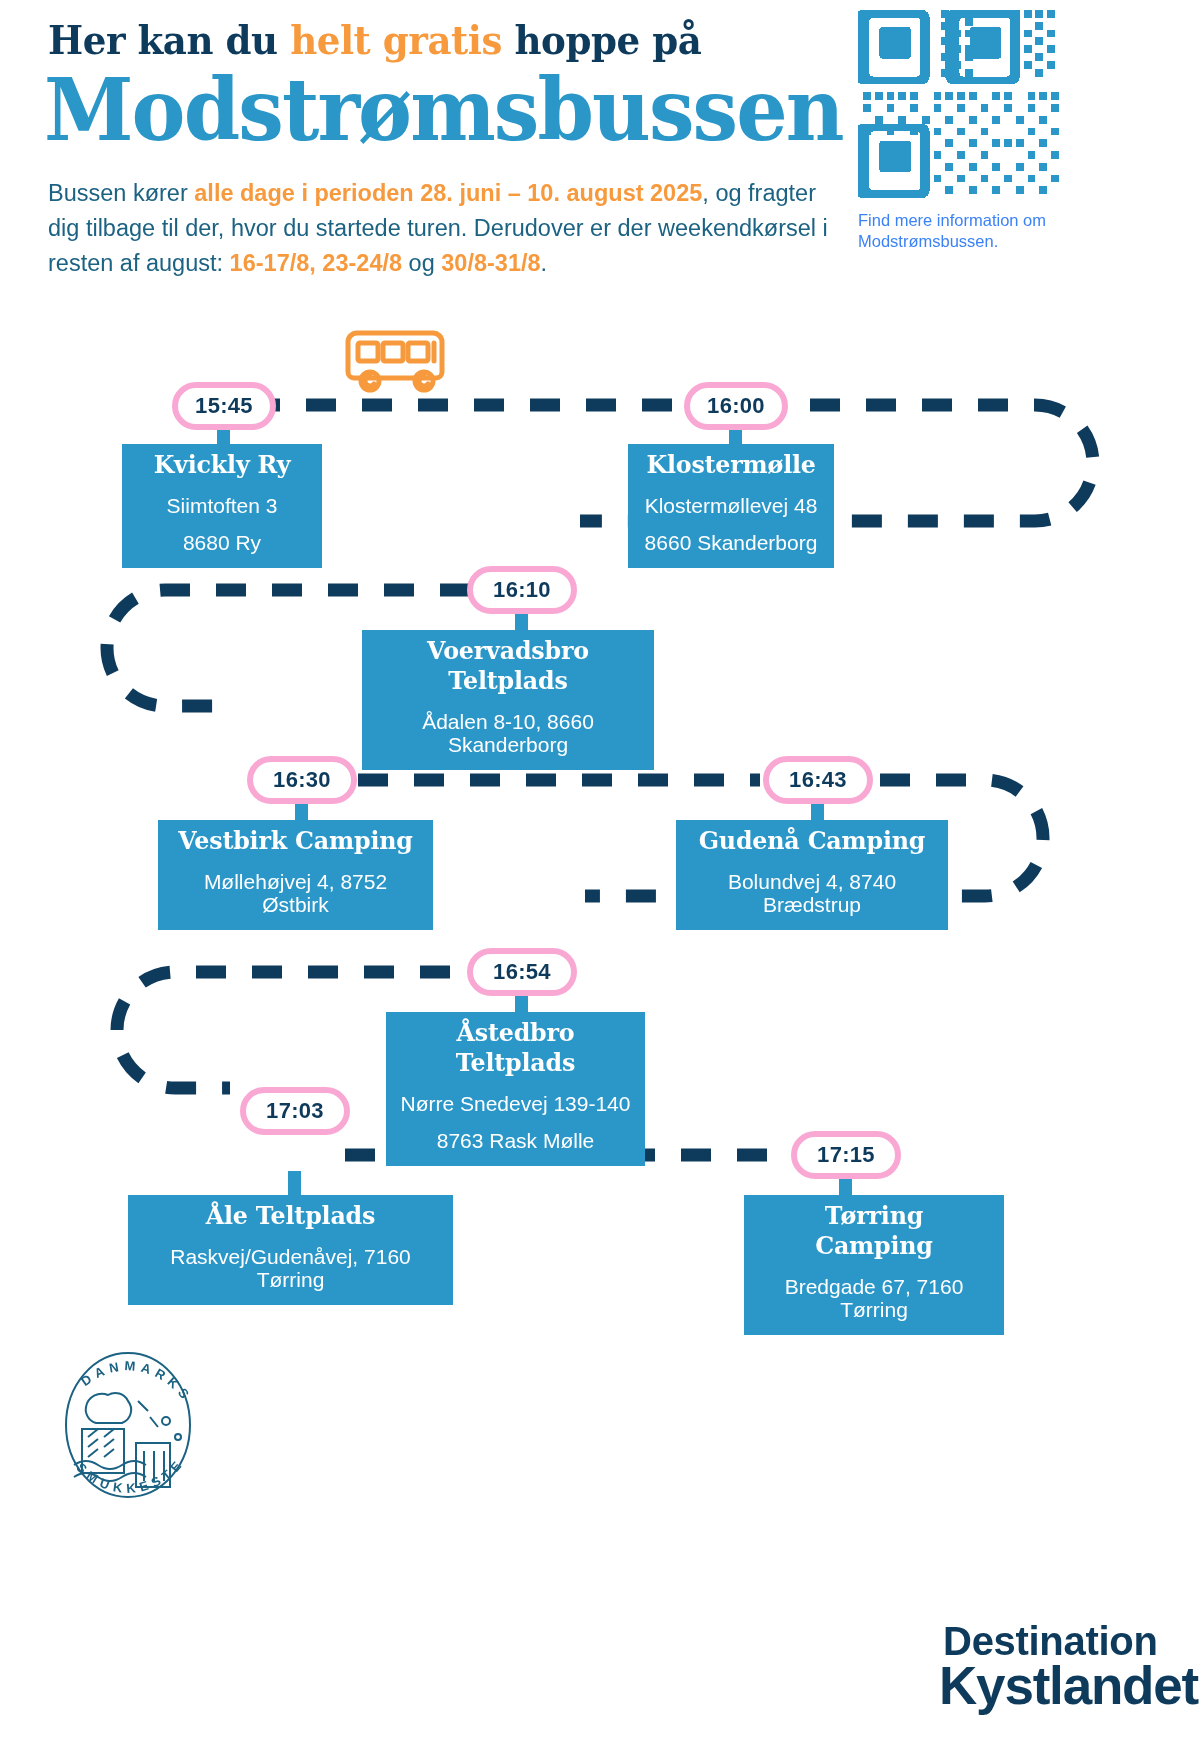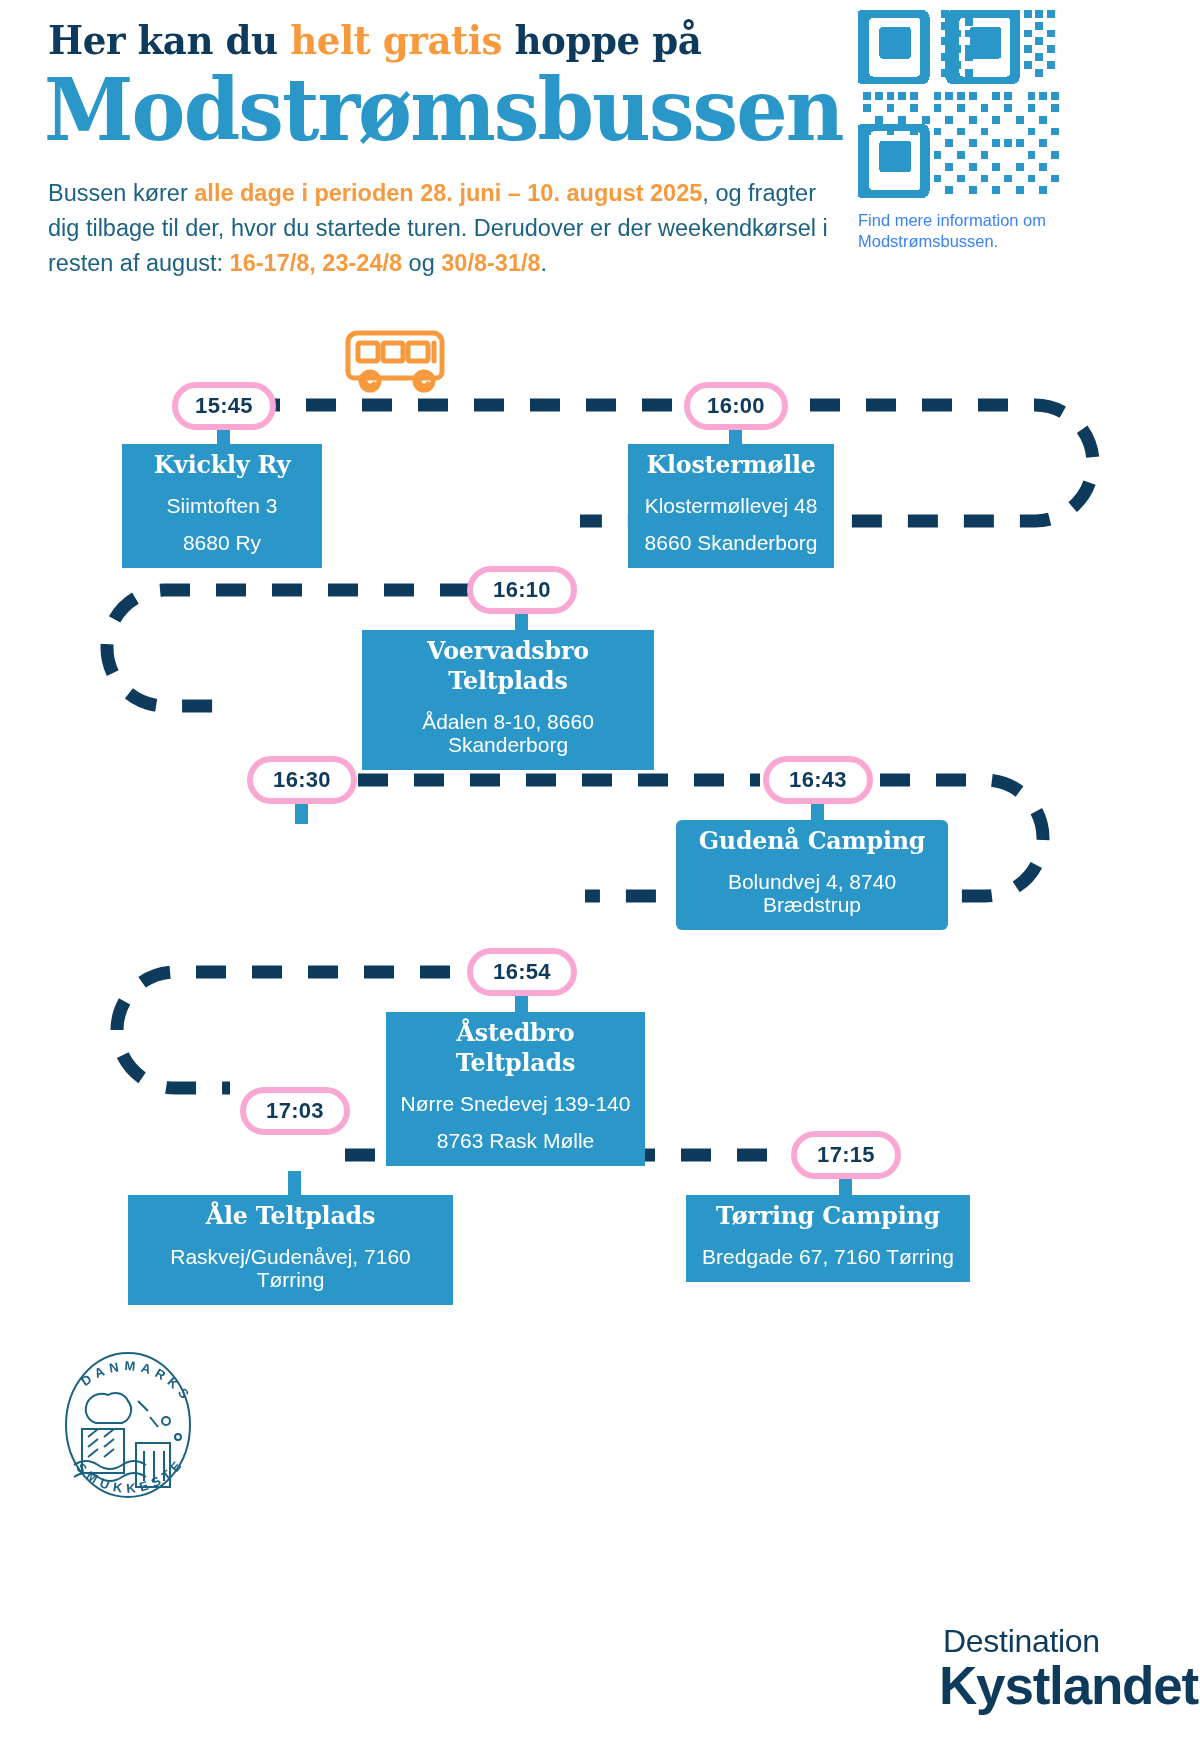--- a/index.html
+++ b/index.html
@@ -82,21 +82,21 @@
   
   .bus-icon { position: absolute; left: 340px; top: 26px; }
 
   
   .badge-logo { position: absolute; left: 38px; top: 1325px; }
   .kystlandet {
     position: absolute; right: 2px; bottom: 28px;
     text-align: left; color: #0e3a5c;
   }
   .kystlandet .k-sub {
-    font-size: 32px; font-weight: 400; line-height: 34px;
+    font-size: 40px; font-weight: 700; line-height: 34px;
     letter-spacing: -0.3px; padding-left: 4px;
   }
   .kystlandet .k-main {
     font-size: 53px; font-weight: 700; line-height: 56px;
     letter-spacing: -1.2px;
   }
 </style>
 </head>
 <body>
 
@@ -281,24 +281,28 @@
 
     <div class="timepill" style="left:467px; top:266px; width:110px;">16:10</div>
     <div class="stem" style="left:515px; top:306px; height:28px;"></div>
     <div class="stopbox" style="left:362px; top:330px; width:292px;">
       <div class="title">Voervadsbro Teltplads</div>
       <div class="addr">Ådalen 8-10, 8660 Skanderborg</div>
     </div>
 
     <div class="timepill" style="left:247px; top:456px; width:110px;">16:30</div>
     <div class="stem" style="left:295px; top:496px; height:28px;"></div>
+    <div class="stopbox" style="left:158px; top:520px; width:275px;">
+      <div class="title">Vestbirk Camping</div>
+      <div class="addr">Møllehøjvej 4, 8752 Østbirk</div>
+    </div>
 
     <div class="timepill" style="left:763px; top:456px; width:110px;">16:43</div>
     <div class="stem" style="left:811px; top:496px; height:28px;"></div>
-    <div class="stopbox" style="left:676px; top:520px; width:272px;border-radius:6px;">
+    <div class="stopbox" style="left:676px; top:520px; width:272px;">
       <div class="title">Gudenå Camping</div>
       <div class="addr">Bolundvej 4, 8740 Brædstrup</div>
     </div>
 
     <div class="timepill" style="left:467px; top:648px; width:110px;">16:54</div>
     <div class="stem" style="left:515px; top:688px; height:28px;"></div>
     <div class="stopbox" style="left:386px; top:712px; width:259px;">
       <div class="title">Åstedbro Teltplads</div>
       <div class="addr">Nørre Snedevej 139-140</div>
       <div class="addr">8763 Rask Mølle</div>
@@ -306,21 +310,21 @@
 
     <div class="timepill" style="left:240px; top:787px; width:110px;">17:03</div>
     <div class="stem" style="left:288px; top:871px; height:28px;"></div>
     <div class="stopbox" style="left:128px; top:895px; width:325px;">
       <div class="title">Åle Teltplads</div>
       <div class="addr">Raskvej/Gudenåvej, 7160 Tørring</div>
     </div>
 
     <div class="timepill" style="left:791px; top:831px; width:110px;">17:15</div>
     <div class="stem" style="left:839px; top:871px; height:28px;"></div>
-    <div class="stopbox" style="left:686px; top:895px; width:284px;">
+    <div class="stopbox" style="left:744px; top:895px; width:260px;">
       <div class="title">Tørring Camping</div>
       <div class="addr">Bredgade 67, 7160 Tørring</div>
     </div>
   </div>
 
   <div class="badge-logo">
     <svg width="180" height="190" viewBox="0 0 180 190">
       <defs>
         <path id="arcTop" d="M22 105 A70 78 0 0 1 158 105" fill="none"></path>
         <path id="arcBot" d="M20 108 A72 78 0 0 0 160 108" fill="none"></path>

